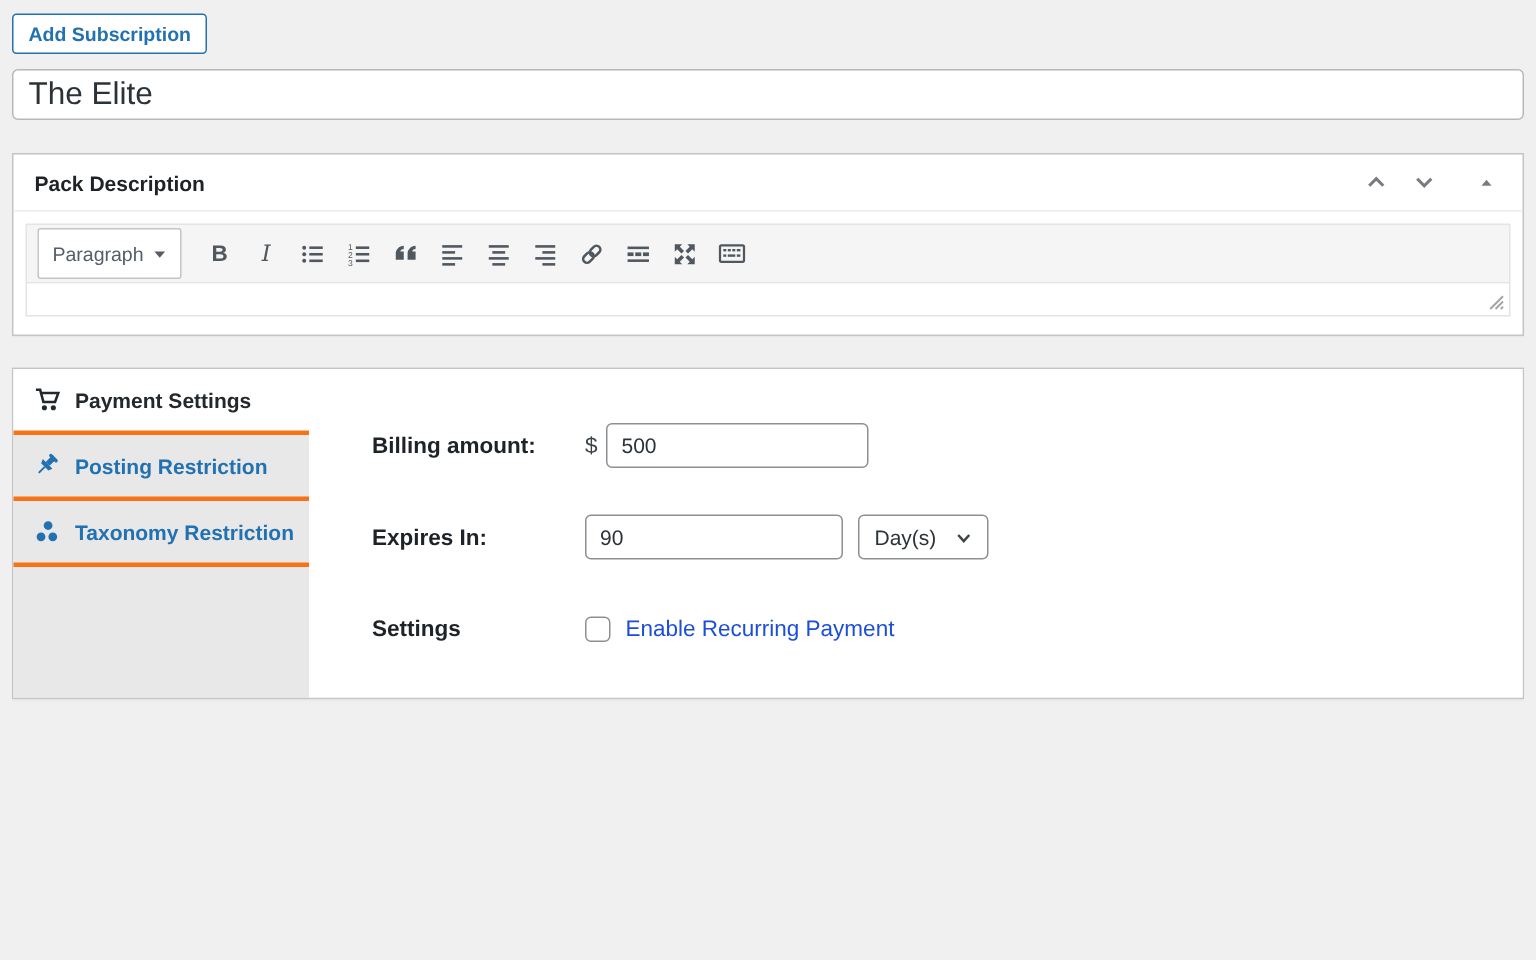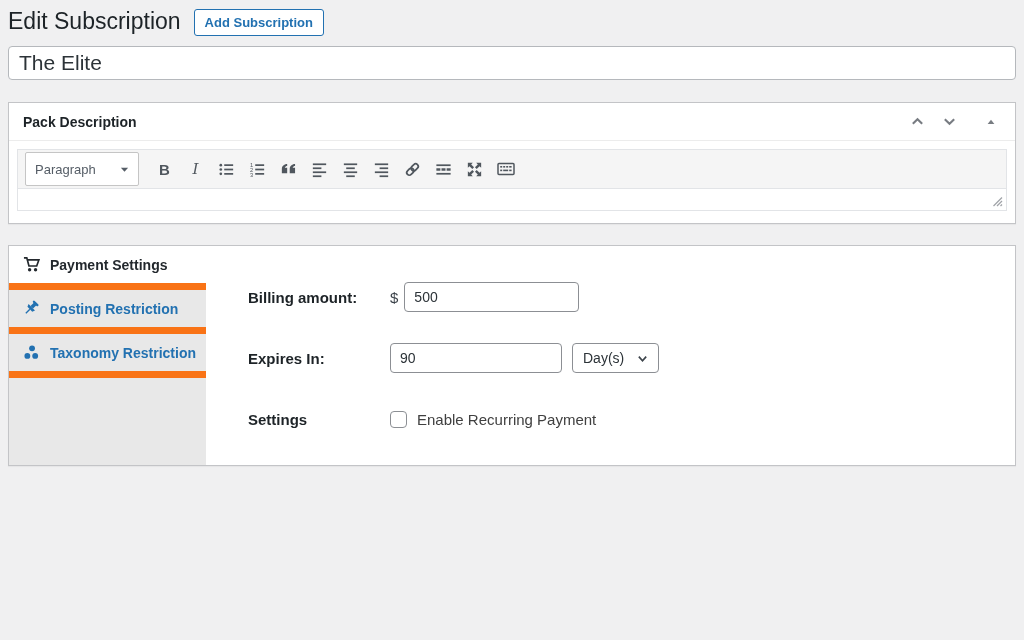--- a/index.html
+++ b/index.html
@@ -44,21 +44,21 @@
   .handle-btn.toggle { margin-left: 10px; }
 
   
   .pack-body { padding: 8px 8px 12px; }
   .editor { border: 1px solid #e2e4e7; background: #fff; }
   .editor-toolbar {
     height: 39px; background: #f5f5f5; border-bottom: 1px solid #e2e4e7;
     display: flex; align-items: center; padding: 0 7px; gap: 2px;
   }
   .format-select {
-    width: 114px; height: 28px; background: #fff; border: 1px solid #c5c5c5; border-radius: 2px;
+    width: 96px; height: 28px; background: #fff; border: 1px solid #c5c5c5; border-radius: 2px;
     display: flex; align-items: center; justify-content: space-between;
     padding: 16px 9px; font-size: 13px; color: #555d66; margin-right: 9px; cursor: pointer;
     font-family: "Liberation Sans", sans-serif;
   }
   .tb-btn {
     width: 29px; height: 26px; display: flex; align-items: center; justify-content: center;
     color: #50575e; background: transparent; border: none; cursor: pointer; padding: 0;
   }
   .tb-bold { font-weight: 800; font-size: 15px; }
   .tb-italic { font-style: italic; font-size: 15px; font-family: "DejaVu Serif", serif; }
@@ -84,21 +84,21 @@
 
   .editor-statusbar { position: relative; height: 21px; background: #fff; }
   .resize-grip { position: absolute; right: 3px; bottom: 3px; }
 
   
   .options-body { display: flex; min-height: 211px; }
   .tabs { width: 197px; background: #e8e8e8; display: flex; flex-direction: column; flex-shrink: 0; }
   .tab {
     height: 44px; display: flex; align-items: center; gap: 10px; padding-left: 14px;
     font-size: 14px; font-weight: 600; color: #2271b1; cursor: pointer;
-    border-bottom: 7px solid #f97316; background: #e8e8e8;
+    border-bottom: 3px solid #f97316; background: #e8e8e8;
   }
   .tab.active { background: #fff; color: #23282d; }
   .tab .tab-icon { display: flex; align-items: center; }
   .tabs-filler { flex: 1; background: #e8e8e8; }
 
   .fields { flex: 1; padding: 36px 20px 0 42px; background: #fff; }
   .field-row { display: flex; align-items: center; height: 30px; margin-bottom: 31px; }
   .field-label { width: 142px; font-size: 15px; font-weight: 700; color: #1d2327; flex-shrink: 0; }
   .currency { color: #3c434a; font-size: 15px; margin-right: 6px; }
   .text-input {
@@ -110,32 +110,31 @@
   .expires-input { width: 172px; margin-right: 10px; }
   .unit-select {
     width: 87px; height: 30px; border: 1px solid #8c8f94; border-radius: 4px; background: #fff;
     display: flex; align-items: center; justify-content: space-between;
     padding: 0 10px; font-size: 14px; color: #2c3338; cursor: pointer;
   }
   .checkbox {
     width: 17px; height: 17px; border: 1px solid #8c8f94; border-radius: 4px;
     background: #fff; margin-right: 10px; cursor: pointer; flex-shrink: 0;
   }
-  .checkbox-label { font-size: 15px; color: #404040; }
+  .checkbox-label { font-size: 15px; color: #1d4ed8; }
 
   svg { display: block; overflow: visible; }
 </style>
 </head>
 <body>
 
 <div class="page">
 
   
   <div class="page-header">
-    <h1 class="page-title">Edit Subscription</h1>
     <button class="add-btn">Add Subscription</button>
   </div>
 
   
   <input class="title-input" type="text" value="The Elite" style="">
 
   
   <div class="metabox">
     <div class="metabox-header">
       <span class="metabox-title">Pack Description</span>

